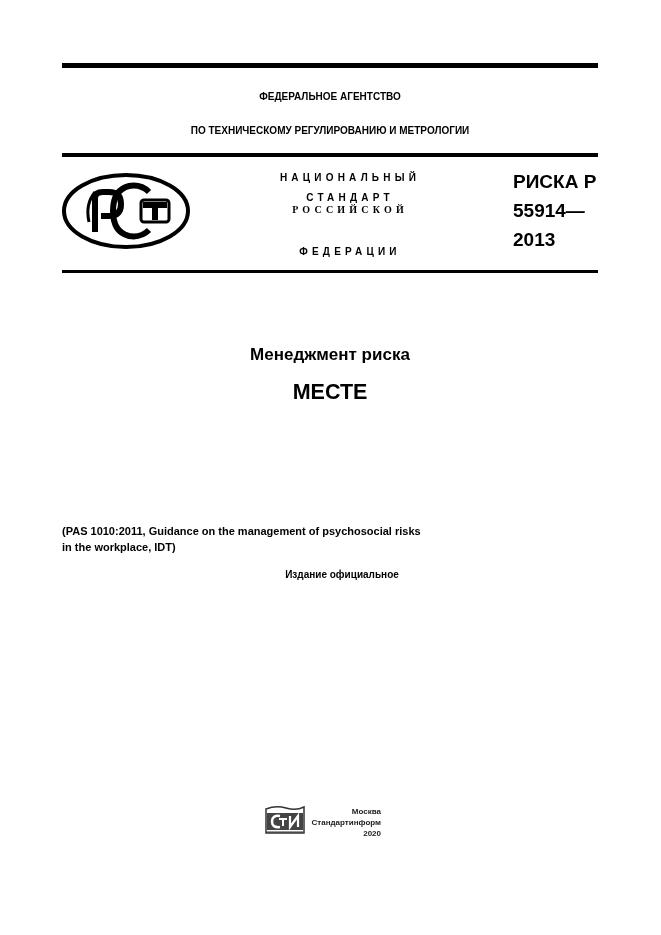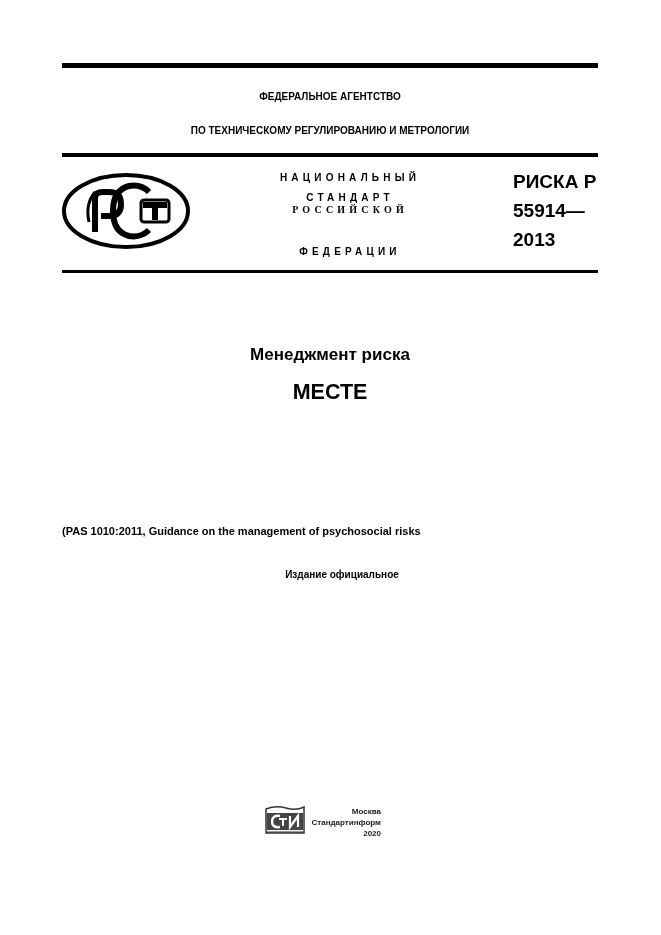--- a/index.html
+++ b/index.html
@@ -70,20 +70,21 @@
 <div class="rule bot"></div>
 
 <div class="subtitle">Менеджмент риска</div>
 
 <div class="title">
   <div>МЕСТЕ</div>
 </div>
 
 <div class="orig">
   <div>(PAS 1010:2011, Guidance on the management of psychosocial risks</div>
+  <div>in the workplace, IDT)</div>
 </div>
 
 <div class="edition">Издание официальное</div>
 
 <svg class="pub-logo" viewBox="0 0 42 32">
   <path d="M2 4 Q12 0 22 3 Q32 6 40 2 L40 28 L2 28 Z" fill="#fff" stroke="#333" stroke-width="1.5"></path>
   <rect x="3" y="8" width="36" height="17" fill="#444"></rect>
   <path d="M16 11 Q8 10 8 16.5 Q8 23 16 22" fill="none" stroke="#fff" stroke-width="2.5"></path>
   <rect x="15" y="13" width="8" height="2" fill="#fff"></rect>
   <rect x="18" y="13" width="2" height="8" fill="#fff"></rect>

